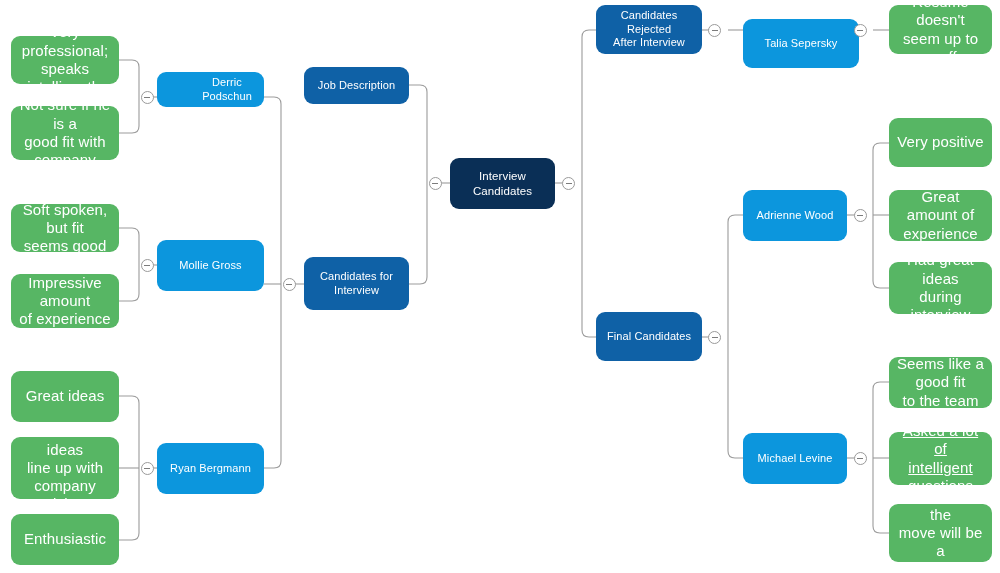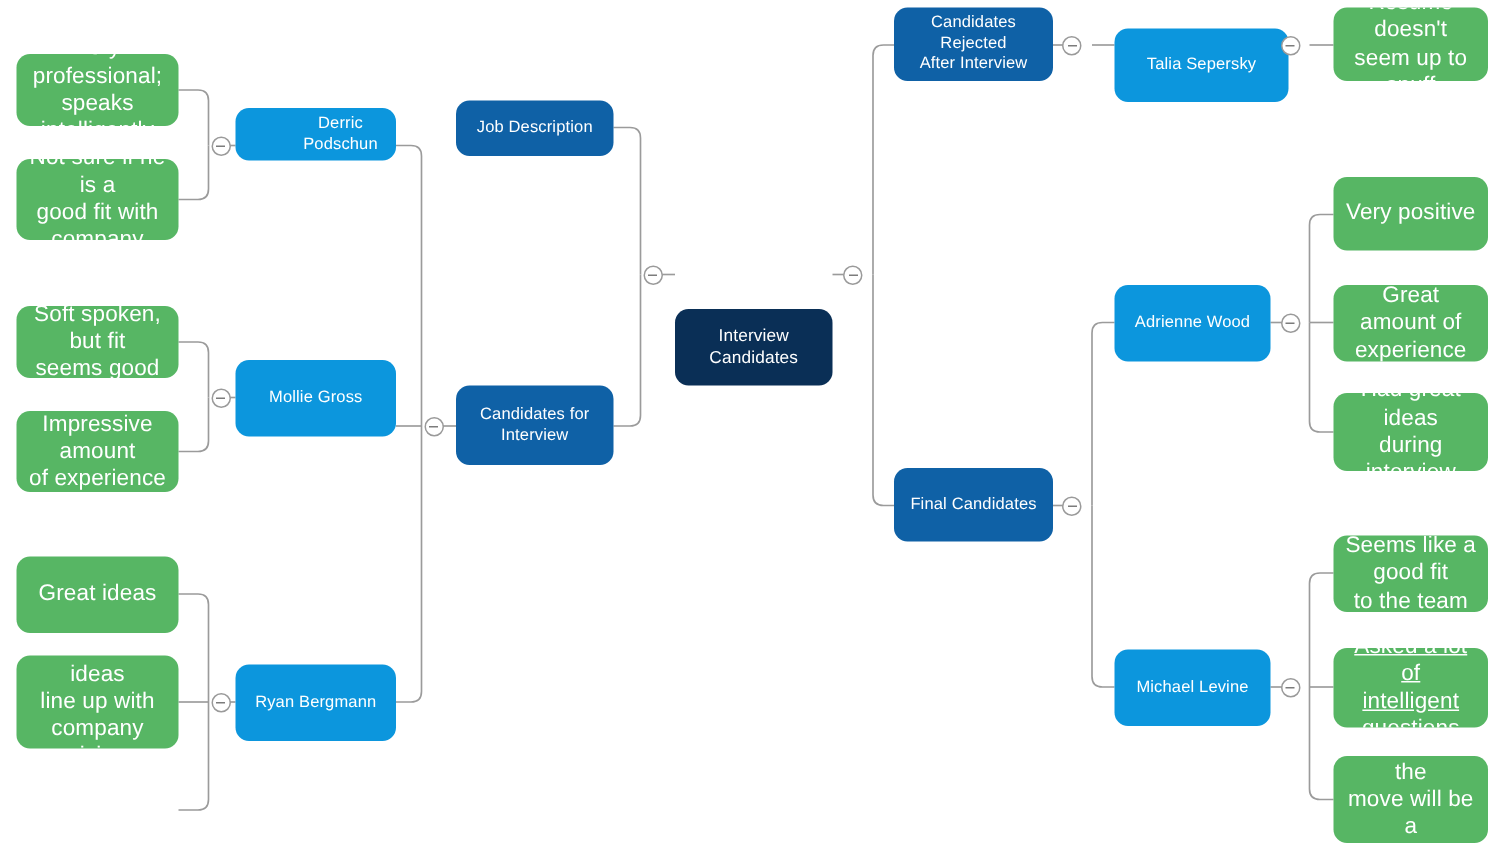--- a/index.html
+++ b/index.html
@@ -130,21 +130,21 @@
       <path d="M 873 215 H 889"></path>
       <path d="M 873 215 V 281 Q 873 288 880 288 H 889"></path>
 
       <path d="M 847 458 H 859"></path>
       <path d="M 873 458 V 389 Q 873 382 880 382 H 889"></path>
       <path d="M 873 458 H 889"></path>
       <path d="M 873 458 V 526 Q 873 533 880 533 H 889"></path>
     </g>
   </svg>
 
-  <div class="node root" style="left:450px; top:158px; width:105px; height:51px;margin-top:48px;">
+  <div class="node root" style="left:450px; top:158px; width:105px; height:51px;">
     <span class="node-label">Interview Candidates</span>
   </div>
 
   <div class="node level1" style="left:304px; top:67px; width:105px; height:37px;">
     <span class="node-label">Job Description</span>
   </div>
 
   <div class="node level1" style="left:304px; top:257px; width:105px; height:53px;">
     <span class="node-label">Candidates for
 Interview</span>
@@ -207,20 +207,23 @@
   <div class="node leaf" style="left:11px; top:371px; width:108px; height:51px;">
     <span class="node-label">Great ideas</span>
   </div>
 
   <div class="node leaf" style="left:11px; top:437px; width:108px; height:62px;">
     <span class="node-label">Not sure if his ideas
 line up with company
 vision</span>
   </div>
 
+  <div class="node leaf" style="left:11px; top:514px; width:108px; height:51px;">
+    <span class="node-label">Enthusiastic</span>
+  </div>
 
   <div class="node leaf" style="left:889px; top:5px; width:103px; height:49px;">
     <span class="node-label">Resume doesn't
 seem up to snuff</span>
   </div>
 
   <div class="node leaf" style="left:889px; top:118px; width:103px; height:49px;">
     <span class="node-label">Very positive</span>
   </div>
 

